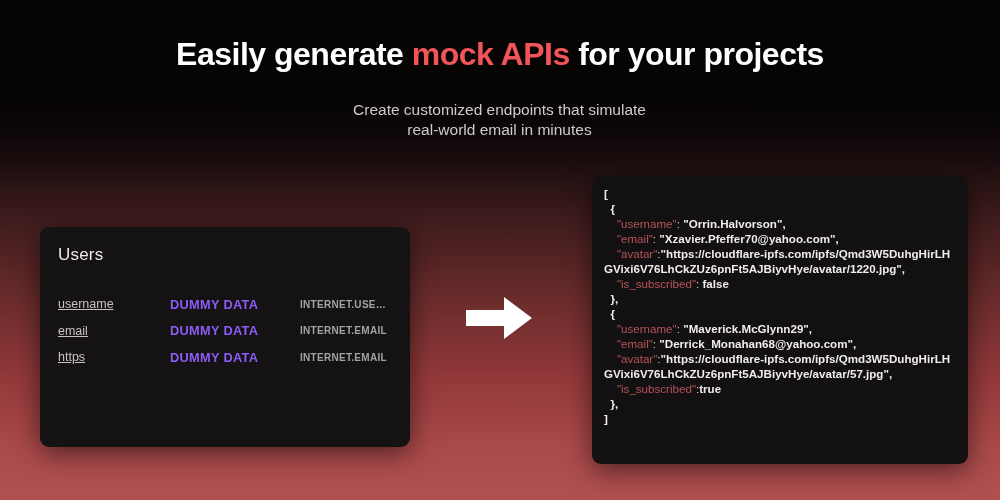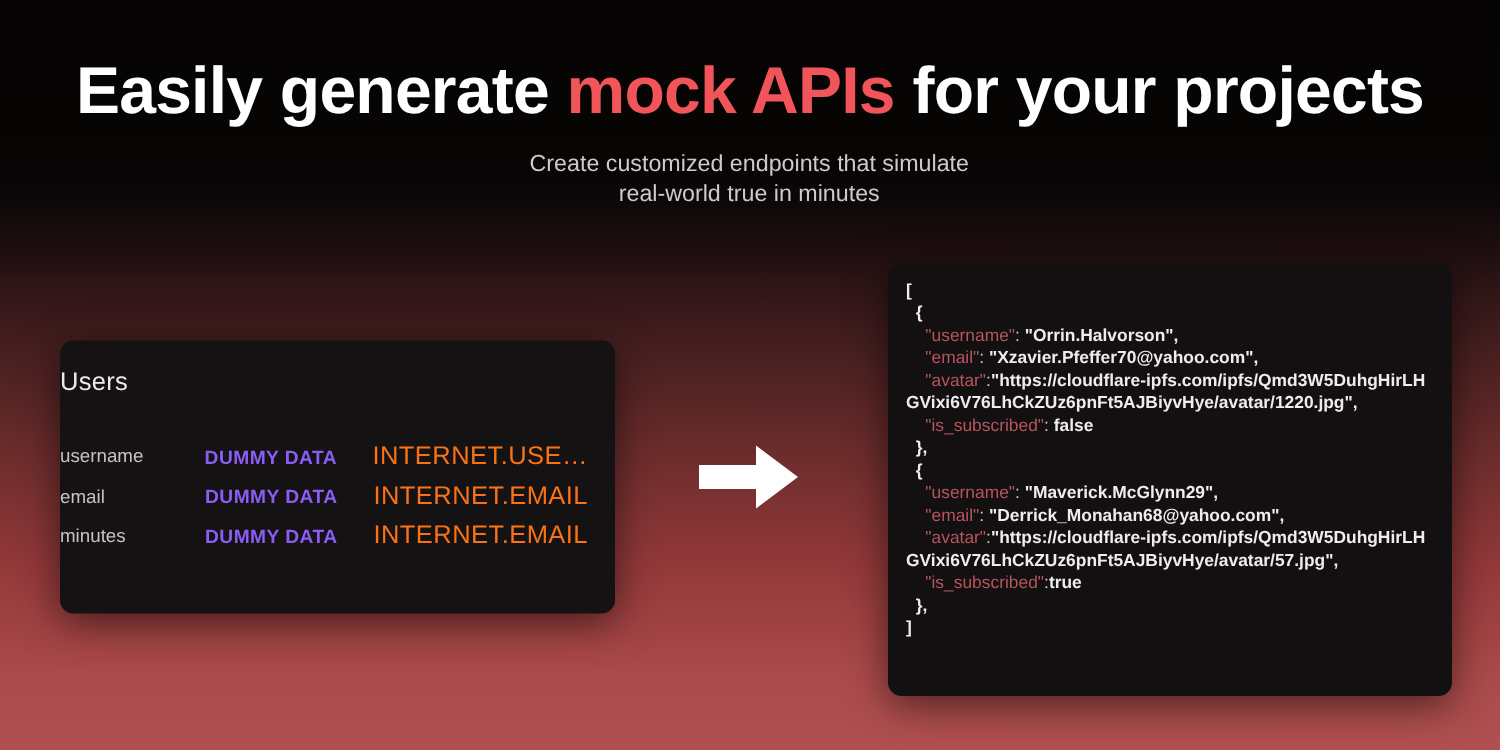--- a/index.html
+++ b/index.html
@@ -21,45 +21,45 @@
         #94393a 380px,
         #ab4a4a 450px,
         #b05050 500px);
   }
   .hero { position:absolute; top:0; left:0; right:0; height:150px;
           background:linear-gradient(180deg,#050303 0%, #070404 55%, rgba(10,6,6,0) 100%); }
 
   .title {
     position:absolute; top:36px; left:0; right:0;
     text-align:center;
-    font-size:44px; font-weight:bold; color:#ffffff;
+    font-size:32px; font-weight:bold; color:#ffffff;
     letter-spacing:-0.5px; white-space:nowrap;
   }
   .title .accent { color:#f1555a; }
 
   .subtitle {
     position:absolute; top:100px; left:0; right:1px;
     text-align:center; color:#cfcaca;
     font-size:15.5px; line-height:20px; font-weight:400;
   }
 
   
   .users-card {
     position:absolute; left:40px; top:227px;
-    width:370px; height:182px;
+    width:370px; height:220px;
     background:#141213; border-radius:9px;
     box-shadow:0 6px 26px rgba(0,0,0,.55);
-    padding:18px 18px 0 0;
+    padding:18px 18px 0 18px;
   }
   .users-title { color:#efeaea; font-size:17px; font-weight:400; letter-spacing:.2px; }
   .fields { margin-top:26px; }
   .field-row { display:flex; align-items:center; height:26.5px; }
-  .f-name { width:112px; color:#c9c2c2; font-size:12.5px; }
+  .f-name { width:112px; color:#c9c2c2; font-size:12.5px;text-decoration:underline; }
   .f-type { width:130px; color:#8b5cf6; font-size:12.8px; font-weight:bold; letter-spacing:.3px; }
-  .f-src  { color:#f97316; font-size:17px; font-weight:normal; letter-spacing:.3px; white-space:nowrap; }
+  .f-src  { color:#a3a3a3; font-size:10px; font-weight:bold; letter-spacing:.3px; white-space:nowrap; }
 
   
   .arrow { position:absolute; left:466px; top:295px; width:68px; height:46px; }
 
   
   .json-panel {
     position:absolute; left:592px; top:176px;
     width:376px; height:288px;
     background:#121011; border-radius:9px;
     box-shadow:0 6px 26px rgba(0,0,0,.55);
@@ -78,38 +78,38 @@
 </head>
 <body>
 
 <div class="stage">
   <div class="hero"></div>
 
   <h1 class="title"><span>Easily generate </span><span class="accent">mock APIs</span><span> for your projects</span></h1>
 
   <div class="subtitle">
     <div>Create customized endpoints that simulate</div>
-    <div>real-world true in minutes</div>
+    <div>real-world email in minutes</div>
   </div>
 
   <div class="users-card">
     <div class="users-title">Users</div>
     <div class="fields">
       <div class="field-row">
         <span class="f-name">username</span>
         <span class="f-type">DUMMY DATA</span>
         <span class="f-src">INTERNET.USE…</span>
       </div>
       <div class="field-row">
         <span class="f-name">email</span>
         <span class="f-type">DUMMY DATA</span>
         <span class="f-src">INTERNET.EMAIL</span>
       </div>
       <div class="field-row">
-        <span class="f-name">minutes</span>
+        <span class="f-name">https</span>
         <span class="f-type">DUMMY DATA</span>
         <span class="f-src">INTERNET.EMAIL</span>
       </div>
     </div>
   </div>
 
   <div class="arrow">
     <svg width="68" height="46" viewBox="0 0 68 46" xmlns="http://www.w3.org/2000/svg">
       <path d="M0 15 H38 V2 L66 23 L38 44 V31 H0 Z" fill="#ffffff"></path>
     </svg>

